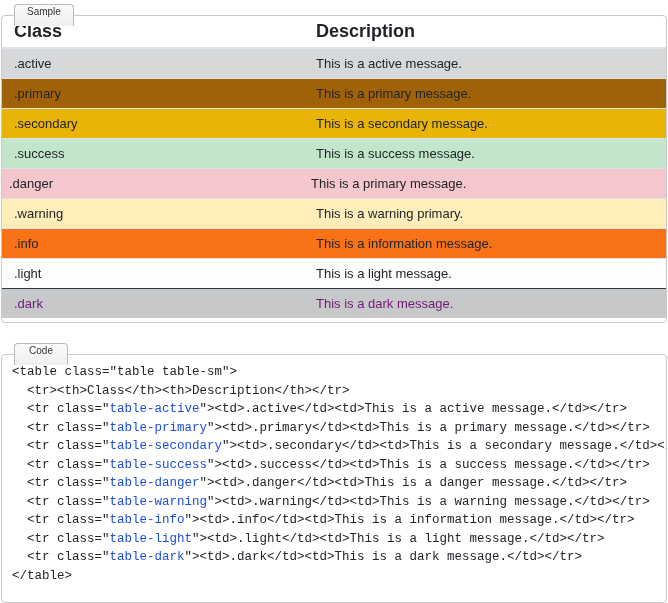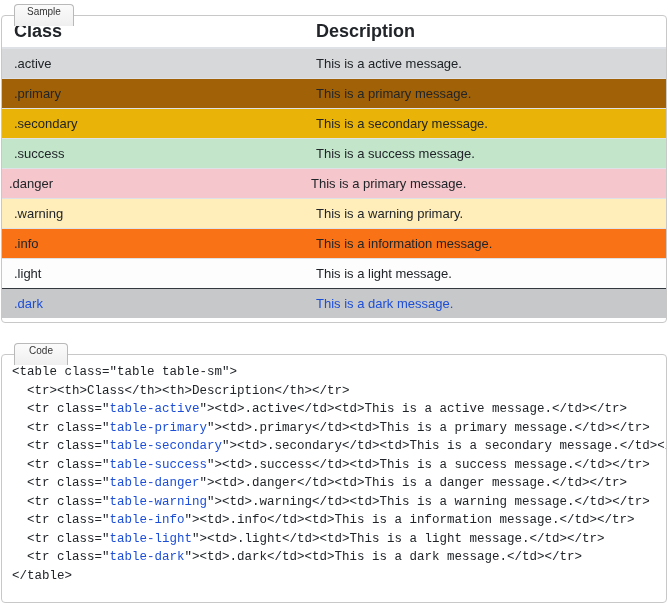--- a/index.html
+++ b/index.html
@@ -79,21 +79,21 @@
   table.bs-table td.col-class { width: 290px; }
 
   tr.r-active  td { background: #d6d8d9; }
   tr.r-primary td { background: #a16207; }
   tr.r-secondary td { background: #eab308; }
   tr.r-success td { background: #c3e6cb; }
   tr.r-danger  td { background: #f5c6cb; padding-left: 7px; }
   tr.r-warning td { background: #ffeeba; }
   tr.r-info    td { background: #f97316; }
   tr.r-light   td { background: #fdfdfe; }
-  tr.r-dark    td { background: #c6c8ca; color: #1d4ed8; }
+  tr.r-dark    td { background: #c6c8ca; color: #701a75; }
   tr.r-dark    td { border-top: 1px solid #32383e; }
 
   
   .codewrap {
     padding: 8px 10px 10px 10px;
     font-family: "Liberation Mono", monospace;
     font-size: 12.5px;
     line-height: 18.5px;
     color: #212529;
     white-space: pre;

